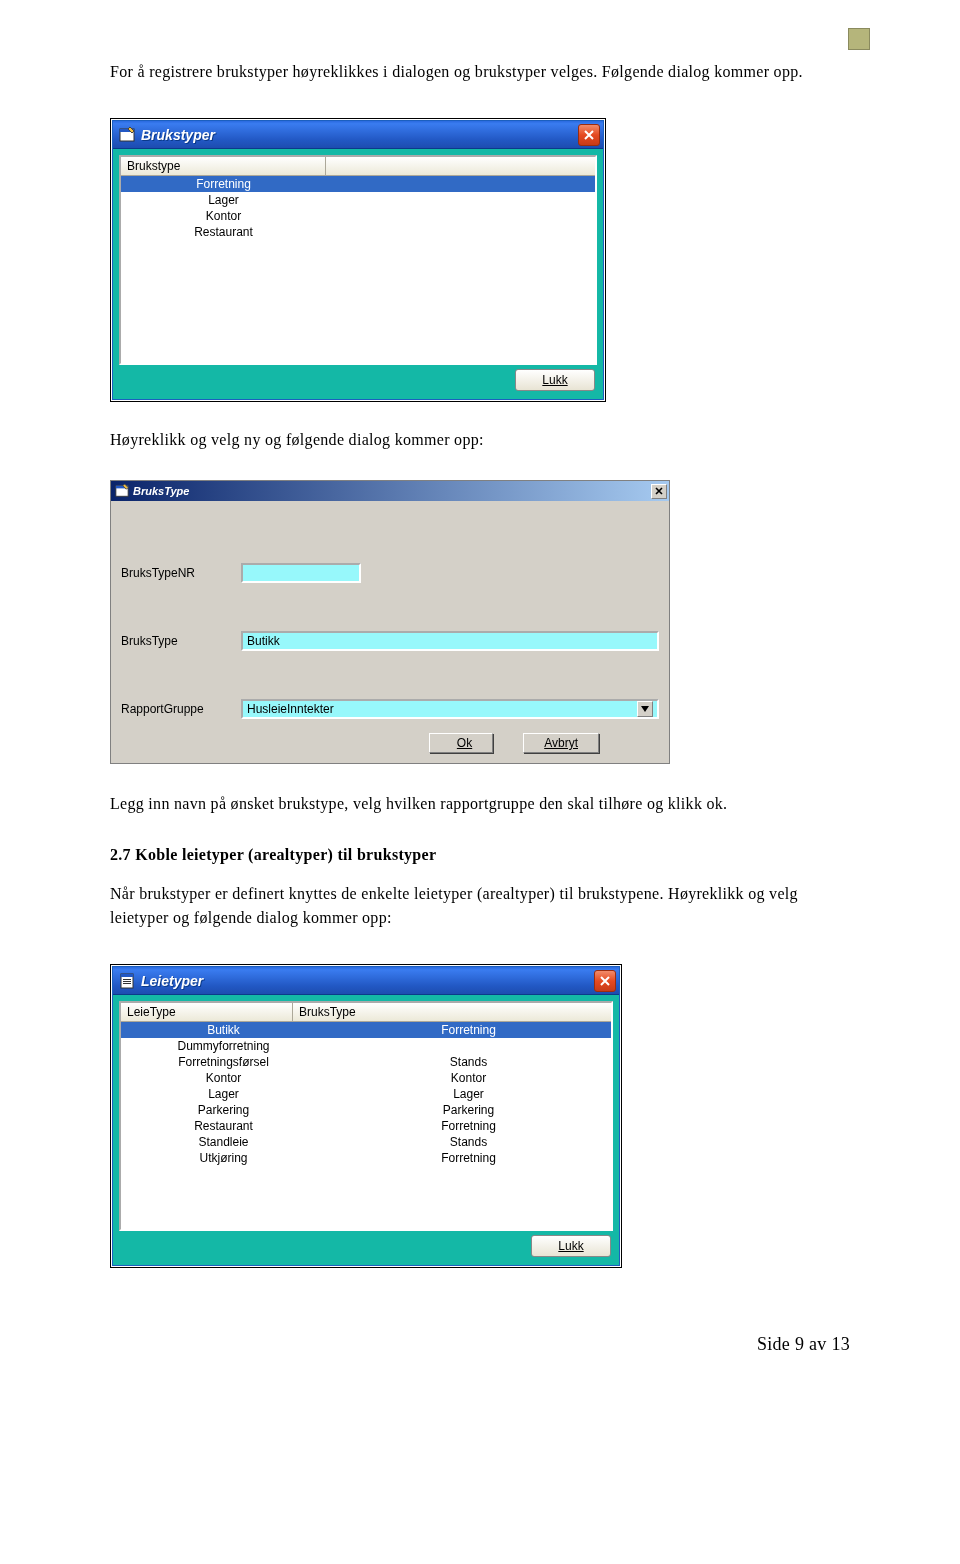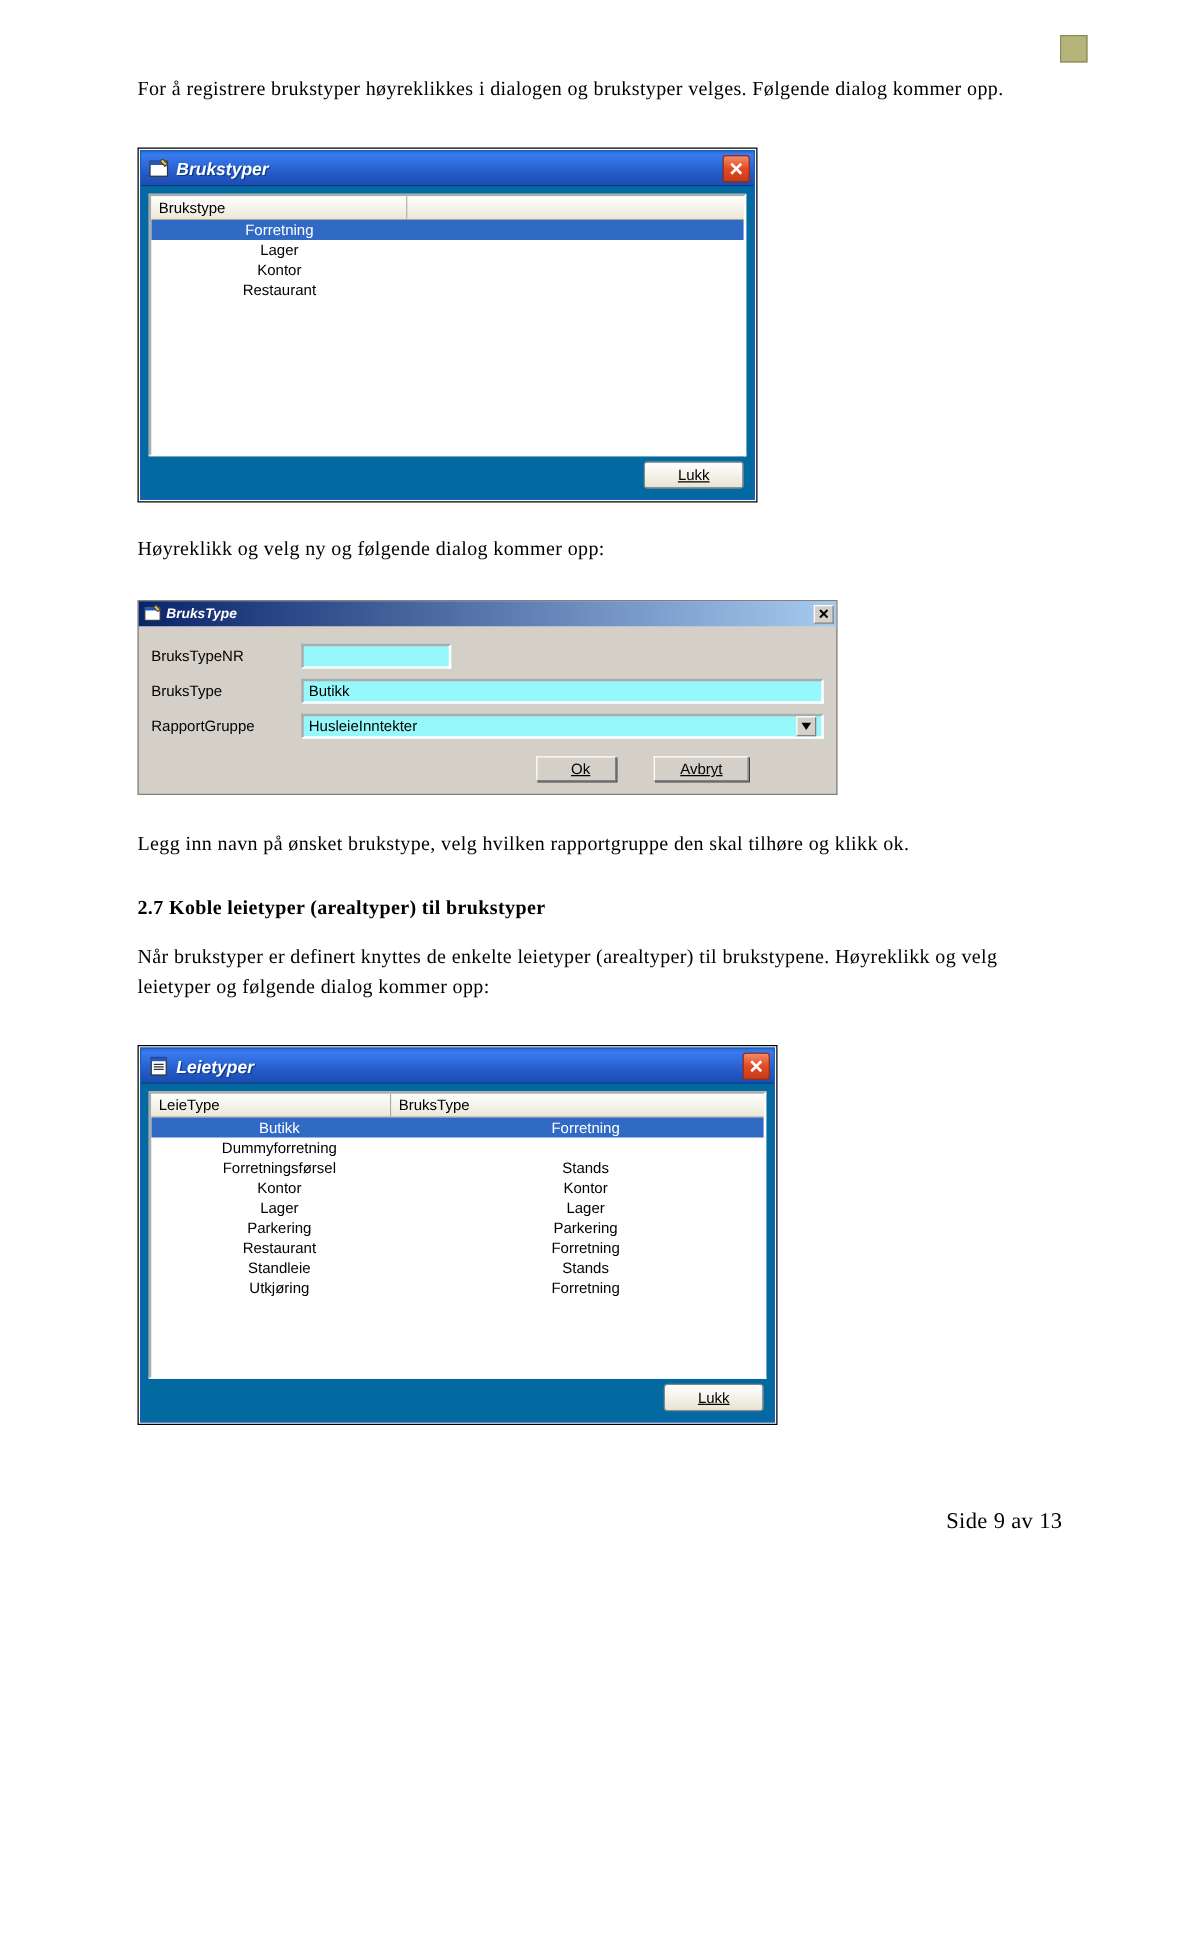--- a/index.html
+++ b/index.html
@@ -18,21 +18,21 @@
     width: 22px;
     height: 22px;
     background: #b5b57b;
     border: 1px solid #8a8a5e;
   }
   .para { margin: 0 0 28px 0; line-height: 1.5; letter-spacing: 0.3px; }
   .section-heading { font-weight: bold; margin: 30px 0 18px 0; letter-spacing: 0.3px; }
 
   
   .xp-wrap { border: 1px solid #000; padding: 1px; display: inline-block; margin: 6px 0 26px 0; }
-  .xp-window { border: 1px solid #1b5fbf; background: #0369a1; font-family: Tahoma, Arial, sans-serif; font-size: 12px; color: #000; }
+  .xp-window { border: 1px solid #1b5fbf; background: #14b8a6; font-family: Tahoma, Arial, sans-serif; font-size: 12px; color: #000; }
   .xp-title {
     height: 28px;
     background: linear-gradient(to bottom, #2a6ae0 0%, #3a7cf0 10%, #2258c4 70%, #1d4cb0 100%);
     color: #fff;
     display: flex;
     align-items: center;
     padding: 0 3px 0 6px;
     border-bottom: 1px solid #0b3a8a;
   }
   .xp-title .ticon { width: 16px; height: 16px; display: inline-flex; align-items: center; justify-content: center; margin-right: 6px; }
@@ -99,21 +99,21 @@
   .cls-close {
     width: 16px; height: 15px;
     background: #d4d0c8;
     border: 1px solid #808080;
     border-top-color:#fff; border-left-color:#fff;
     font-family: Arial; font-size: 10px; line-height: 1;
     display:flex; align-items:center; justify-content:center;
     color:#000;
   }
   .cls-body { padding: 14px 10px 6px 10px; font-size: 12px; }
-  .cls-row { display:flex; align-items:center; margin-bottom: 8px; }
+  .cls-row { display:flex; align-items:center; margin-bottom: 8px; margin-top: 48px; }
   .cls-label { width: 120px; }
   .cls-input {
     background: #97f8fb;
     border: 2px inset #fff;
     height: 20px;
     padding: 1px 4px;
     font-size: 12px;
     flex: 1;
   }
   .cls-input.dd { display:flex; align-items:center; justify-content:space-between; }
@@ -135,21 +135,21 @@
     padding: 2px 20px;
     font-size: 12px;
     min-width: 64px;
     text-align:right;
     font-family: Tahoma, Arial, sans-serif;
   }
 
   
   .list3 { width: 508px; }
   .list3 .xp-panel { height: 230px; }
-  .list3 .col-header .cell.a { width: 192px; }
+  .list3 .col-header .cell.a { width: 172px; }
   .list3 .col-header .cell.b { flex:1; }
   .list3 .list-rows .cell.a { width: 205px; }
   .list3 .list-rows .cell.b { flex:1; }
 
   .list1 .col-header .cell.a { width: 205px; }
   .list1 .col-header .cell.b { flex:1; }
   .list1 .list-rows .cell.a { width: 205px; }
   .list1 .list-rows .cell.b { flex:1; }
 
   .page-footer { text-align: right; margin-top: 40px; font-size: 18px; letter-spacing: 0.3px; }

